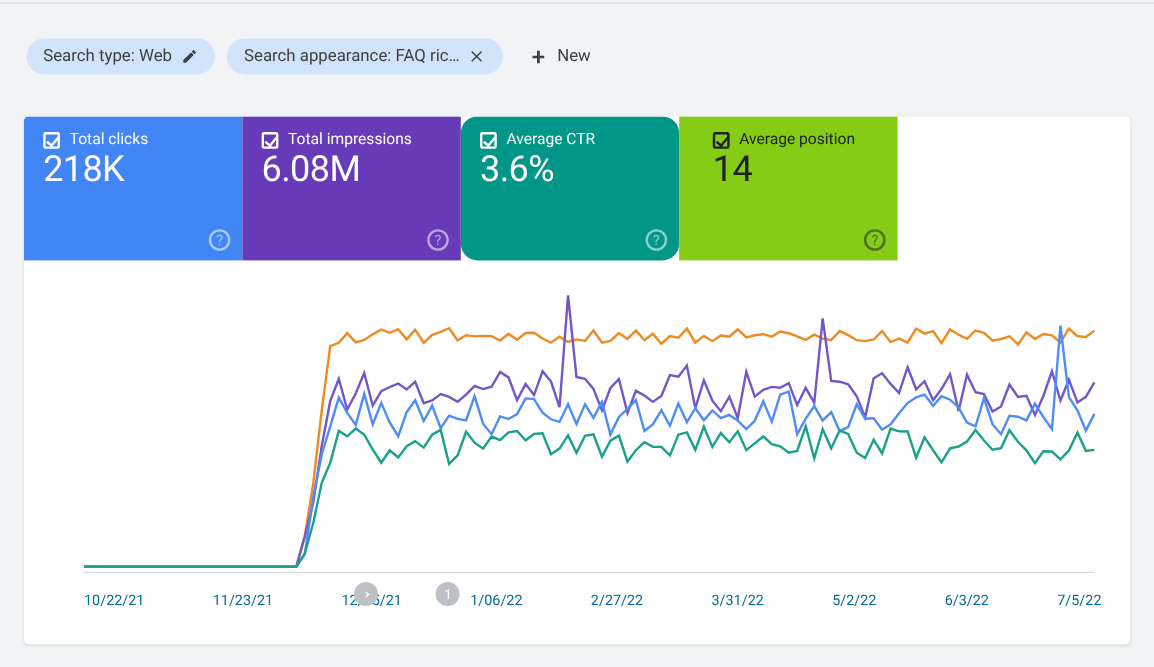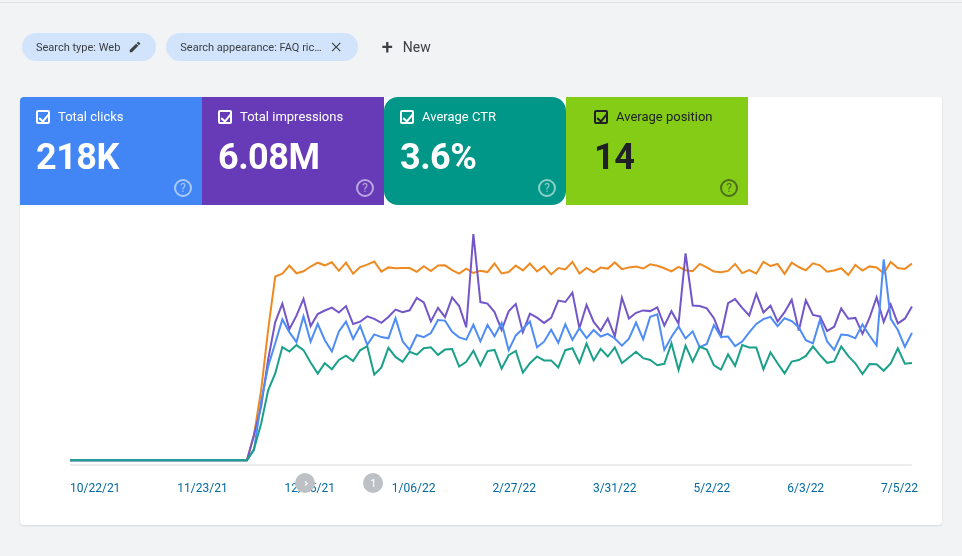--- a/index.html
+++ b/index.html
@@ -21,21 +21,21 @@
     margin-top: 2px;
   }
   .chip {
     display: inline-flex;
     align-items: center;
     gap: 8px;
     background: #d2e3fc;
     color: #3c4043;
     border-radius: 18px;
     padding: 7px 14px;
-    font-size: 11px;
+    font-size: 14px;
     cursor: pointer;
   }
   .chip .pencil-icon svg, .chip .close-icon svg { display:block }
   .new-btn {
     display:inline-flex;
     align-items:center;
     gap:10px;
     color:#3c4043;
     font-size:14px;
     padding: 6px 14px;
@@ -47,41 +47,41 @@
   .card {
     background:#fff;
     margin: 16px 20px 0 20px;
     border-radius:4px;
     box-shadow: 0 1px 2px rgba(60,64,67,.15);
     overflow:hidden;
   }
   .metric-row { display:flex; }
   .metric {
     flex: 0 0 182px;
-    height: 108px;
+    height: 120px;
     padding: 12px 16px;
     color:#fff;
     position:relative;
     cursor:pointer;
   }
   .metric .label-row { display:flex; align-items:center; gap:8px; font-size:13px; }
   .metric .checkbox {
     width:14px; height:14px; border:2px solid #fff; border-radius:2px;
     display:inline-flex; align-items:center; justify-content:center;
     position:relative;
   }
   .metric .checkbox.checked::after{
     content:""; position:absolute; left:3px; top:0px;
     width:4px; height:8px; border:solid #fff; border-width:0 2px 2px 0;
     transform: rotate(40deg);
   }
   .metric.orange .checkbox { border-color:#202124; }
   .metric.orange .checkbox.checked::after{ border-color:#202124; }
   .metric.orange { color:#202124; }
-  .metric .value { font-size:36px; font-weight:700; margin-top:12px; letter-spacing:-0.5px;}
+  .metric .value { font-size:30px; font-weight:400; margin-top:0; letter-spacing:-0.5px;}
   .metric .help {
     position:absolute; right:10px; bottom:8px; opacity:.55;
     width:18px; height:18px; border:2px solid currentColor; border-radius:50%;
     display:flex; align-items:center; justify-content:center; font-size:12px;
   }
   .metric.blue   { background:#4285f4; }
   .metric.purple { background:#673ab7; }
   .metric.teal   { background:#009688;border-radius:14px; }
   .metric.orange { background:#84cc16;padding-left:28px; }
 

